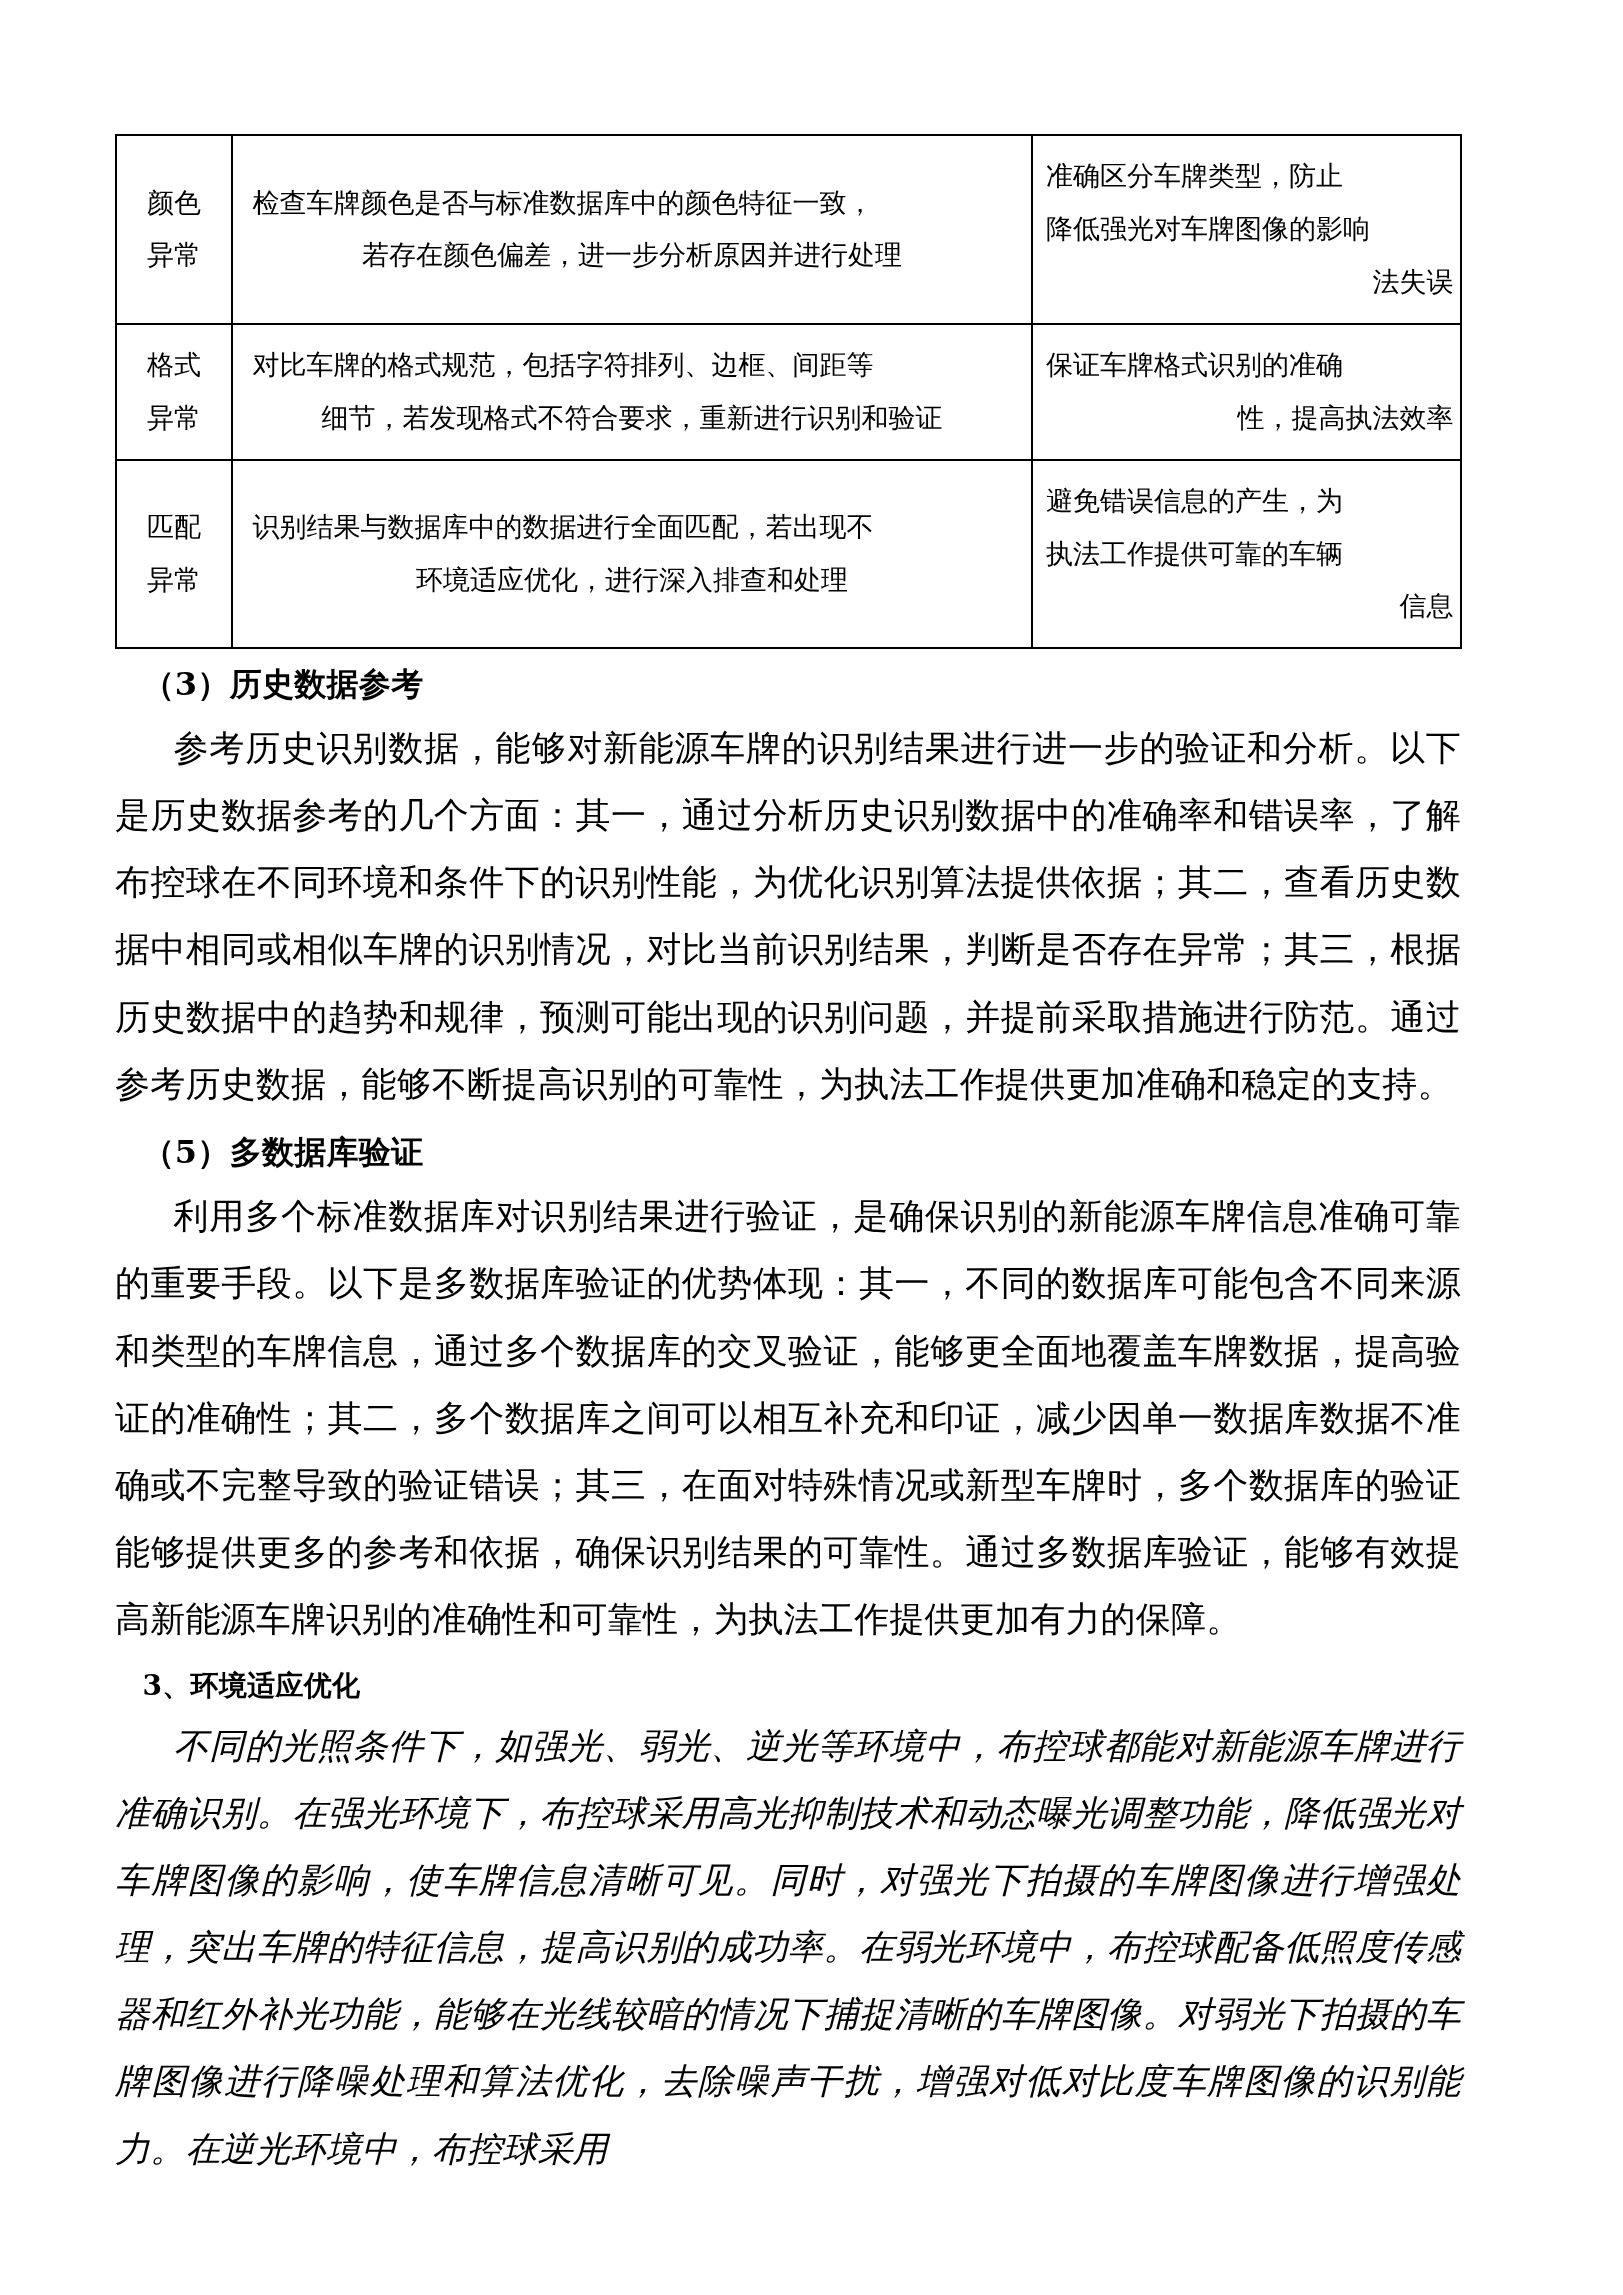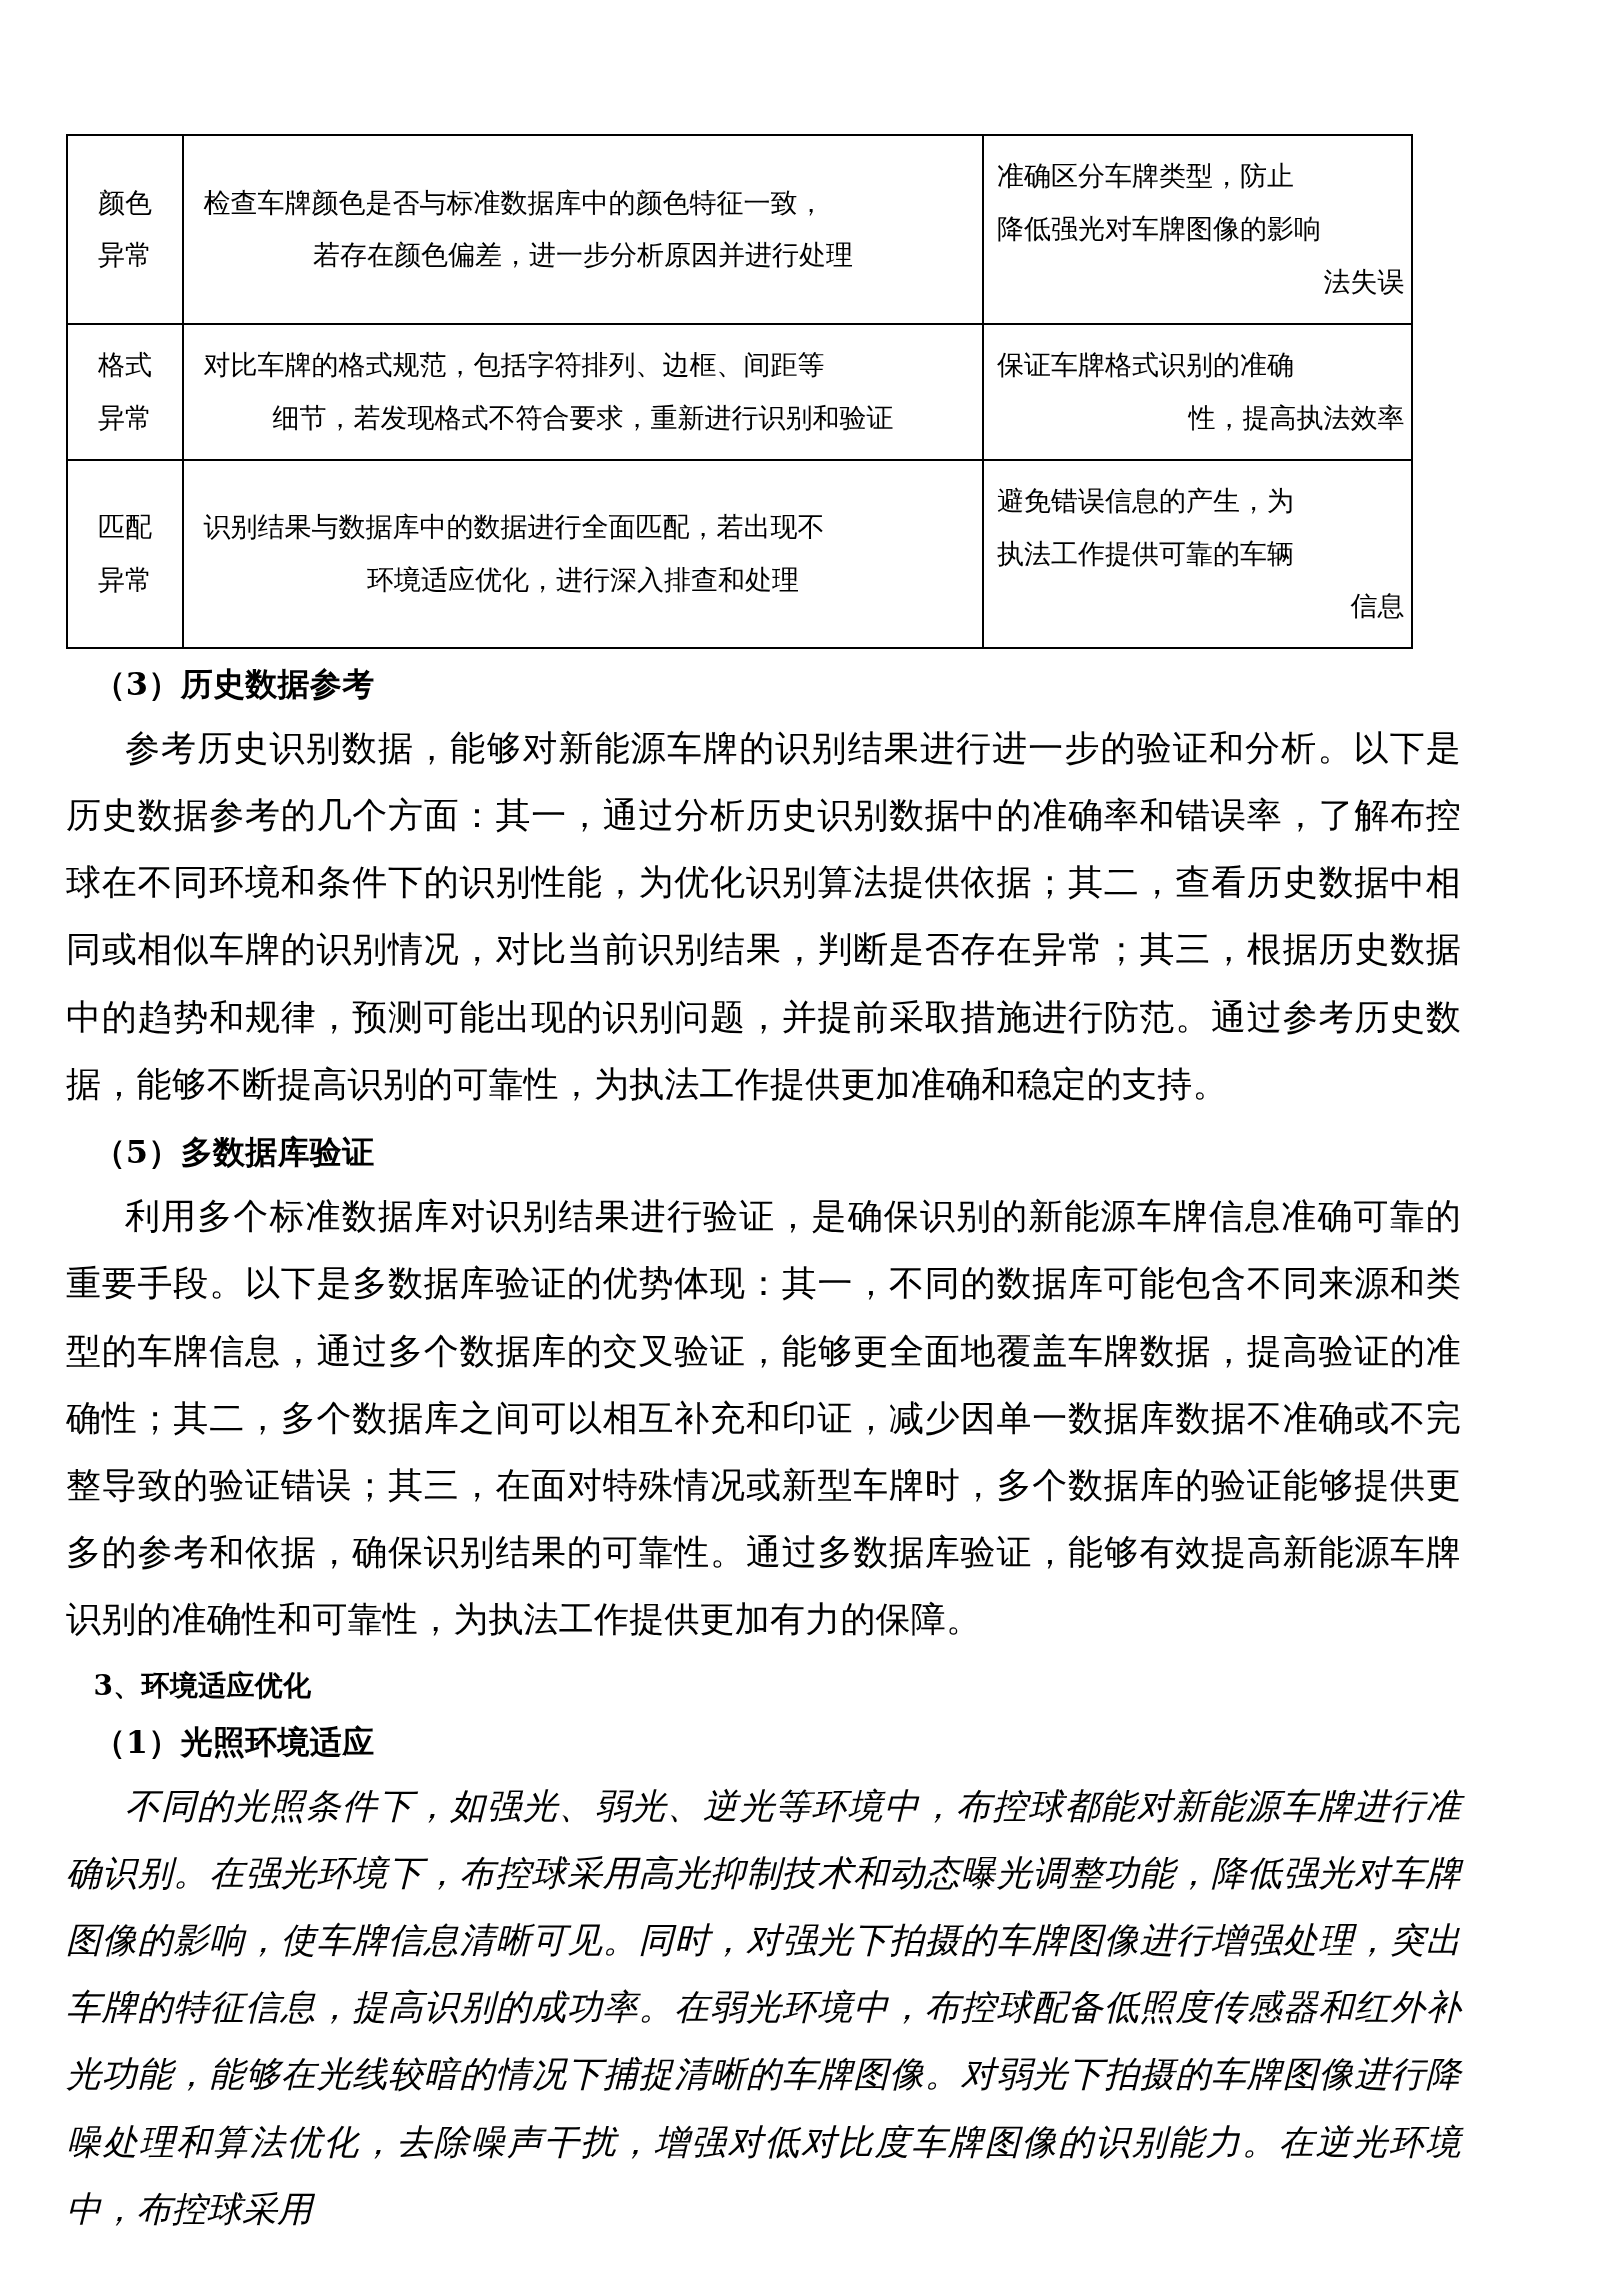--- a/index.html
+++ b/index.html
@@ -12,21 +12,21 @@
     height: 2295px;
     font-family: "DejaVu Serif", "Liberation Serif", serif;
     color: #000000;
     -webkit-font-smoothing: antialiased;
   }
   .page {
     position: relative;
     width: 1623px;
     height: 2295px;
     box-sizing: border-box;
-    padding: 134px 162px 0 66px;
+    padding: 134px 162px 0 115px;
   }
   
   .anomaly-table {
     width: 1300px;
     border-collapse: collapse;
     table-layout: fixed;
     margin: 0 0 0 0;
   }
   .anomaly-table td {
     border: 2px solid #000000;
@@ -161,18 +161,17 @@
   <h3 class="h-sub">（3）历史数据参考</h3>
 
   <p class="para"><span class="indent"></span><span>参考历史识别数据，能够对新能源车牌的识别结果进行进一步的验证和分析。以下是历史数据参考的几个方面：其一，通过分析历史识别数据中的准确率和错误率，了解布控球在不同环境和条件下的识别性能，为优化识别算法提供依据；其二，查看历史数据中相同或相似车牌的识别情况，对比当前识别结果，判断是否存在异常；其三，根据历史数据中的趋势和规律，预测可能出现的识别问题，并提前采取措施进行防范。通过参考历史数据，能够不断提高识别的可靠性，为执法工作提供更加准确和稳定的支持。</span></p>
 
   <h3 class="h-sub">（5）多数据库验证</h3>
 
   <p class="para"><span class="indent"></span><span>利用多个标准数据库对识别结果进行验证，是确保识别的新能源车牌信息准确可靠的重要手段。以下是多数据库验证的优势体现：其一，不同的数据库可能包含不同来源和类型的车牌信息，通过多个数据库的交叉验证，能够更全面地覆盖车牌数据，提高验证的准确性；其二，多个数据库之间可以相互补充和印证，减少因单一数据库数据不准确或不完整导致的验证错误；其三，在面对特殊情况或新型车牌时，多个数据库的验证能够提供更多的参考和依据，确保识别结果的可靠性。通过多数据库验证，能够有效提高新能源车牌识别的准确性和可靠性，为执法工作提供更加有力的保障。</span></p>
 
   <h2 class="h-num">3、环境适应优化</h2>
 
-  <h3 class="h-sub">（1）光照环境适应</h3>
 
   <p class="para tight"><span class="indent"></span><span>不同的光照条件下，如强光、弱光、逆光等环境中，布控球都能对新能源车牌进行准确识别。在强光环境下，布控球采用高光抑制技术和动态曝光调整功能，降低强光对车牌图像的影响，使车牌信息清晰可见。同时，对强光下拍摄的车牌图像进行增强处理，突出车牌的特征信息，提高识别的成功率。在弱光环境中，布控球配备低照度传感器和红外补光功能，能够在光线较暗的情况下捕捉清晰的车牌图像。对弱光下拍摄的车牌图像进行降噪处理和算法优化，去除噪声干扰，增强对低对比度车牌图像的识别能力。在逆光环境中，布控球采用</span></p>
 
 </div>
 
 
 </body></html>

